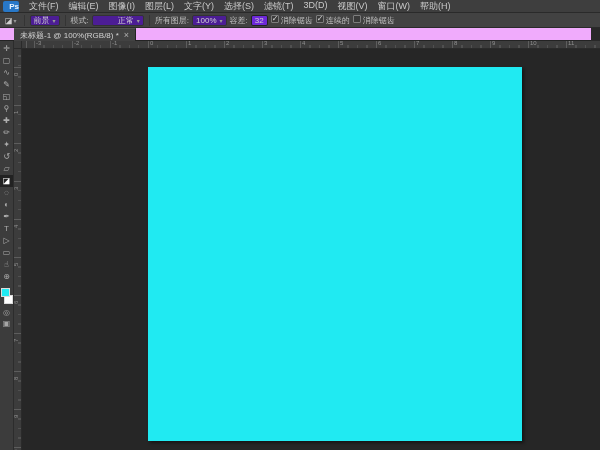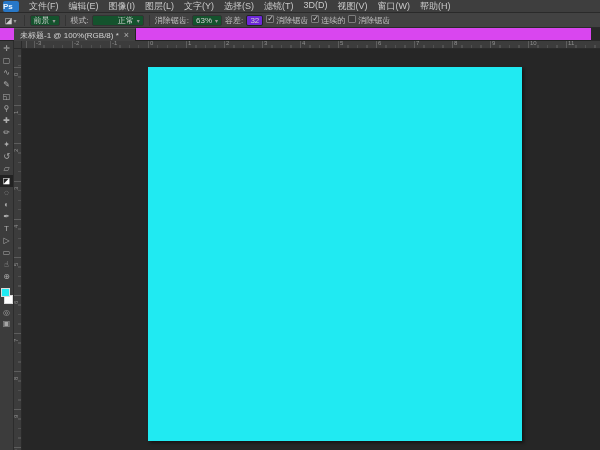--- a/index.html
+++ b/index.html
@@ -3,39 +3,39 @@
 <meta charset="utf-8">
 <style>
   *{margin:0;padding:0;box-sizing:border-box}
   html,body{width:600px;height:450px;overflow:hidden;background:#282828;
     font-family:"Liberation Sans","DejaVu Sans",sans-serif;position:relative}
   
   .menubar{position:absolute;left:0;right:0;top:0;height:13px;background:#3E3E3E;
     border-bottom:1px solid #2A2A2A;display:flex;align-items:center;
     font-size:9px;color:#C9C9C9;padding-left:3px;white-space:nowrap}
   .ps-logo{display:inline-block;width:16px;height:11px;background:#2878C8;color:#EAF5FF;
-    font-size:8px;font-weight:bold;text-align:left;line-height:11px;border-radius:2px;margin-right:5px}
+    font-size:8px;font-weight:bold;text-align:right;line-height:11px;border-radius:2px;margin-right:5px}
   .menu-item{padding:12px 5px;cursor:default}
   
   .optionsbar{position:absolute;left:0;right:0;top:13px;height:15px;background:#424242;
     border-bottom:1px solid #2A2A2A;display:flex;align-items:center;
     font-size:8px;color:#BFBFBF;gap:3px;padding-left:3px;white-space:nowrap}
   .tool-chip{display:inline-flex;align-items:center;gap:1px;color:#CFCFCF;padding:0 2px}
-  .field{background:#14532d;border:1px solid #333;border-radius:2px;height:11px;
+  .field{background:#4c1d95;border:1px solid #333;border-radius:2px;height:11px;
     padding:0 3px;display:inline-flex;align-items:center;gap:3px;color:#D3D3D3}
   .caret{font-size:6px;color:#9A9A9A}
   .sep{width:1px;height:11px;background:#555;border-right:1px solid #343434;margin:0 2px}
   input.num{width:17px;height:11px;background:#6d28d9;border:1px solid #222;color:#CFCFCF;
     font-size:8px;text-align:center;border-radius:2px}
   .cbgroup{display:inline-flex;align-items:flex-start;gap:2px}
   .checkbox{width:8px;height:8px;border:1px solid #7D7D7D;background:#3A3A3A;display:inline-block;
     position:relative;border-radius:1px}
   .checkbox.checked::after{content:"✓";position:absolute;left:0;top:-2px;font-size:8px;color:#DADADA}
   
-  .tabbar{position:absolute;left:0;right:9px;top:28px;height:13px;background:#d946ef;
+  .tabbar{position:absolute;left:0;right:9px;top:28px;height:13px;background:#f0abfc;
     border-bottom:1px solid #232323}
   .tab{position:absolute;left:14px;top:0;height:13px;background:#424242;color:#D2D2D2;
     font-size:8px;display:flex;align-items:center;padding:0 6px;gap:5px;
     border-right:1px solid #222;border-top:1px solid #545454;white-space:nowrap}
   .tab-close{color:#AFAFAF;font-size:9px;line-height:9px}
   
   .toolbar{position:absolute;left:0;top:41px;width:14px;bottom:0;background:#3C3C3C;
     border-right:1px solid #2C2C2C}
   .tools{padding-top:2px}
   .tool{height:12px;text-align:center;font-size:8px;line-height:12px;color:#ADADAD;cursor:default}
@@ -104,23 +104,23 @@
   </span>
   <span class="sep"></span>
 
   <span>模式:</span>
   <span class="field" style="min-width:52px;justify-content:flex-end">
     <span>正常</span>
     <span class="caret">▾</span>
   </span>
   <span class="sep"></span>
 
-  <span>消除锯齿:</span>
+  <span>所有图层:</span>
   <span class="field">
-    <span>63%</span>
+    <span>100%</span>
     <span class="caret">▾</span>
   </span>
 
   <span>容差:</span>
   <input class="num" value="32" style="">
 
   <span class="cbgroup">
     <span class="checkbox checked"></span>
     <span>消除锯齿</span>
   </span>

